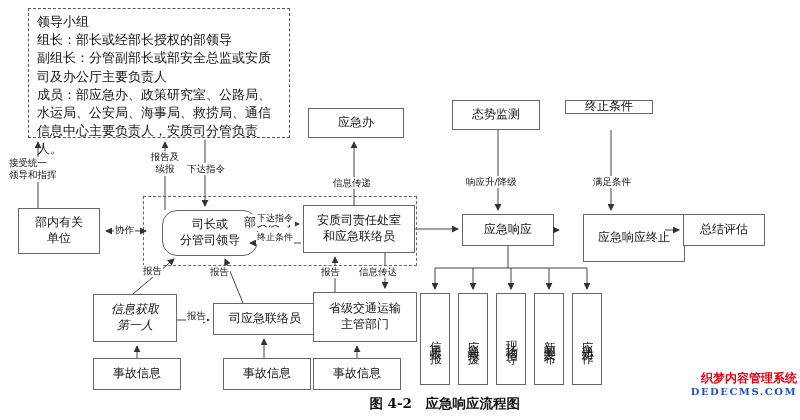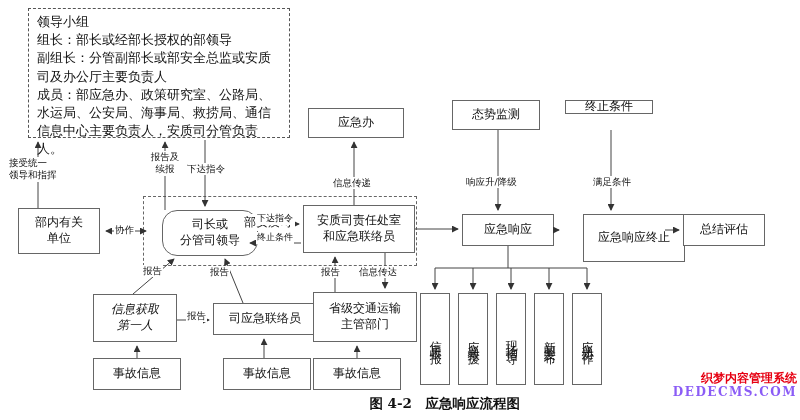--- a/index.html
+++ b/index.html
@@ -37,21 +37,21 @@
   svg.wires{position:absolute;left:0;top:0;z-index:2;pointer-events:none;}
   .caption{
     position:absolute;left:280;top:395px;width:240px;left:280px;
     text-align:right;font-weight:bold;font-size:13.5px;z-index:3;
   }
   .watermark{
     position:absolute;right:3px;top:372px;text-align:right;z-index:3;
     color:#e60012;line-height:1.15;
   }
   .watermark .wm1{font-size:12px;font-weight:bold;}
-  .watermark .wm2{font-size:12px;font-weight:bold;letter-spacing:1.5px;color:#8b5cf6;
+  .watermark .wm2{font-size:10px;font-weight:bold;letter-spacing:1.5px;color:#1d4ed8;
     font-family:"DejaVu Serif","Liberation Serif",serif;}
 </style>
 </head>
 <body>
 
 <div class="stage">
 
   <div class="leadership" style="left:28px;top:8px;width:262px;height:130px;">
     <div>领导小组</div>
     <div>组长：部长或经部长授权的部领导</div>

